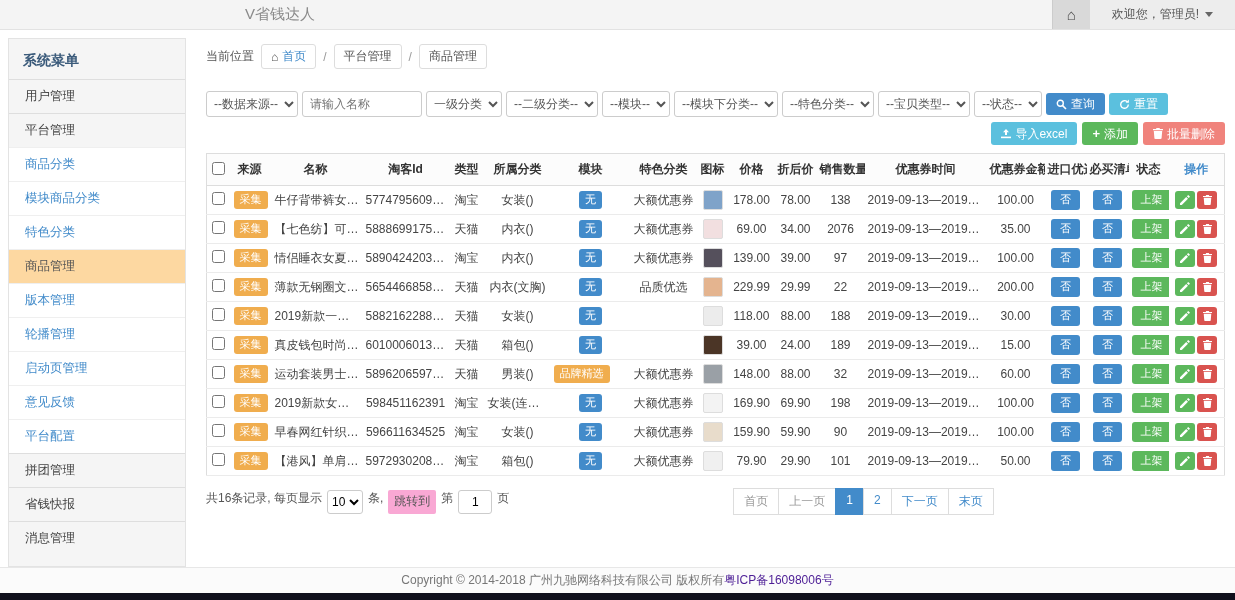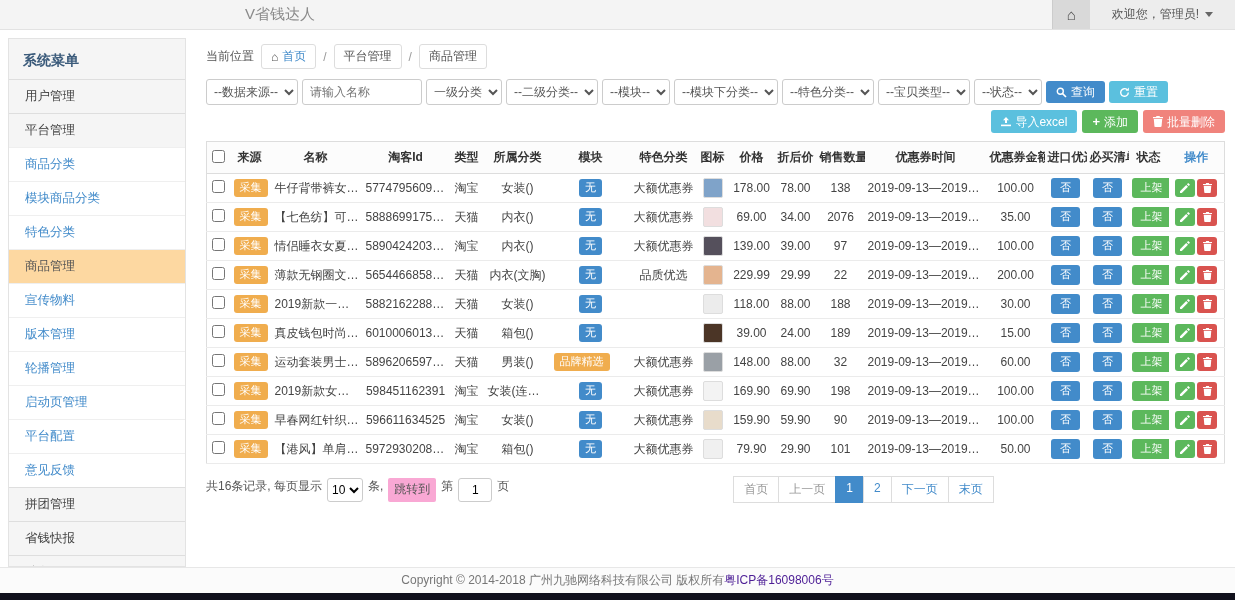--- a/index.html
+++ b/index.html
@@ -25,21 +25,21 @@
 
   .main{flex:1;margin-left:20px;margin-right:10px;padding-top:14px}
 
   
   .breadcrumb{display:flex;align-items:center;gap:7px;color:#555}
   .crumb-box{border:1px solid #ddd;background:#fff;border-radius:3px;padding:3px 9px;display:inline-flex;align-items:center;gap:4px;cursor:pointer}
   .crumb-home-link{color:#428bca}
   .crumb-sep{color:#999}
 
   
-  .filter-bar{display:flex;align-items:center;gap:4px;margin-top:10px;flex-wrap:nowrap}
+  .filter-bar{display:flex;align-items:center;gap:4px;margin-top:22px;flex-wrap:nowrap}
   .f-select{height:26px;border:1px solid #ccc;border-radius:3px;background:#fff;color:#555;font-size:12px;padding:2px 3px}
   .f-input{height:26px;width:120px;border:1px solid #ccc;border-radius:3px;padding:2px 7px;font-size:12px;color:#555}
   .btn{border:none;border-radius:3px;color:#fff;font-size:12px;padding:5px 10px;display:inline-flex;align-items:center;gap:4px;cursor:pointer;line-height:1}
   .btn-primary{background:#428bca}
   .btn-info{background:#5bc0de}
 
   
   .actions-row{display:flex;justify-content:flex-end;gap:5px;margin-top:5px;margin-bottom:8px}
   .btn-add{background:#5cb85c}
   .btn-batch-del{background:#f0837c}
@@ -99,26 +99,25 @@
 <div class="layout">
   <aside class="sidebar">
     <div class="sidebar-title">系统菜单</div>
     <div>
         <div class="menu-item mi-top">用户管理</div>
         <div class="menu-item mi-top">平台管理</div>
         <div class="menu-item mi-sub">商品分类</div>
         <div class="menu-item mi-sub">模块商品分类</div>
         <div class="menu-item mi-sub">特色分类</div>
         <div class="menu-item mi-sub mi-active">商品管理</div>
-        <div class="menu-item mi-sub">宣传物料</div>
         <div class="menu-item mi-sub">版本管理</div>
         <div class="menu-item mi-sub">轮播管理</div>
         <div class="menu-item mi-sub">启动页管理</div>
+        <div class="menu-item mi-sub">意见反馈</div>
         <div class="menu-item mi-sub">平台配置</div>
-        <div class="menu-item mi-sub">意见反馈</div>
         <div class="menu-item mi-top">拼团管理</div>
         <div class="menu-item mi-top">省钱快报</div>
         <div class="menu-item mi-top">消息管理</div>
       </div>
   </aside>
 
   <main class="main">
 
     <div class="breadcrumb">
       <span>当前位置</span>

